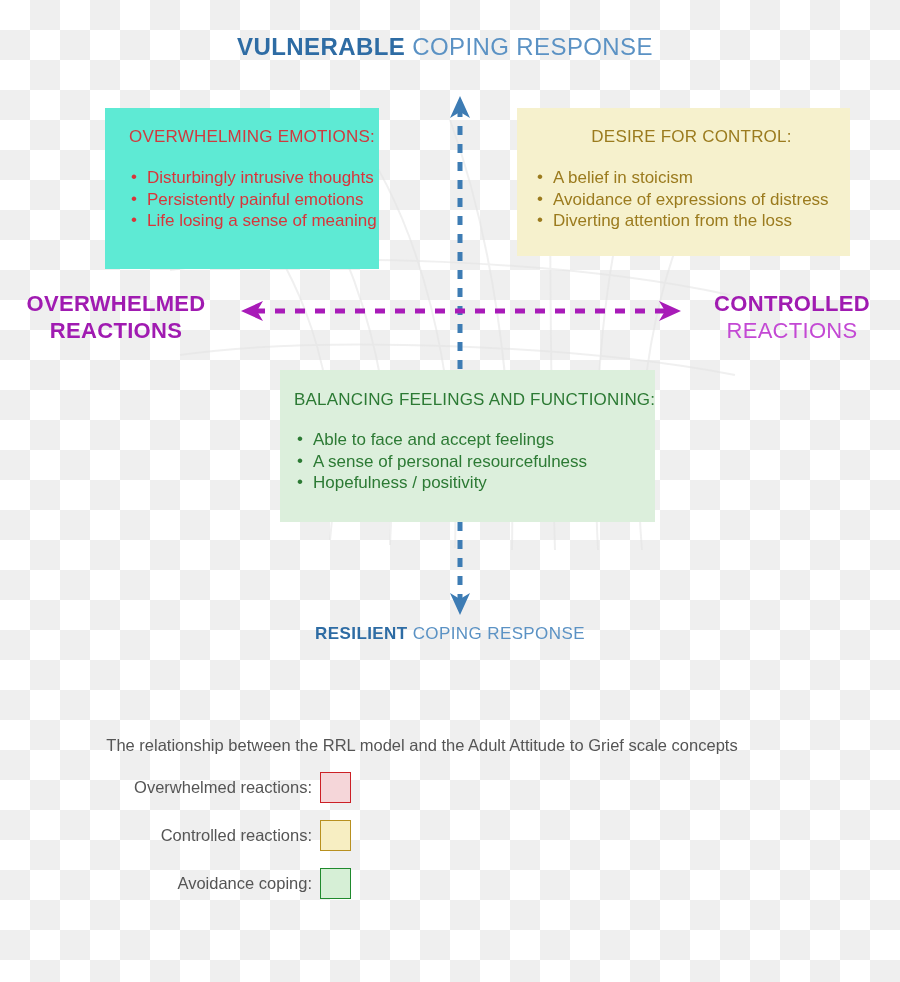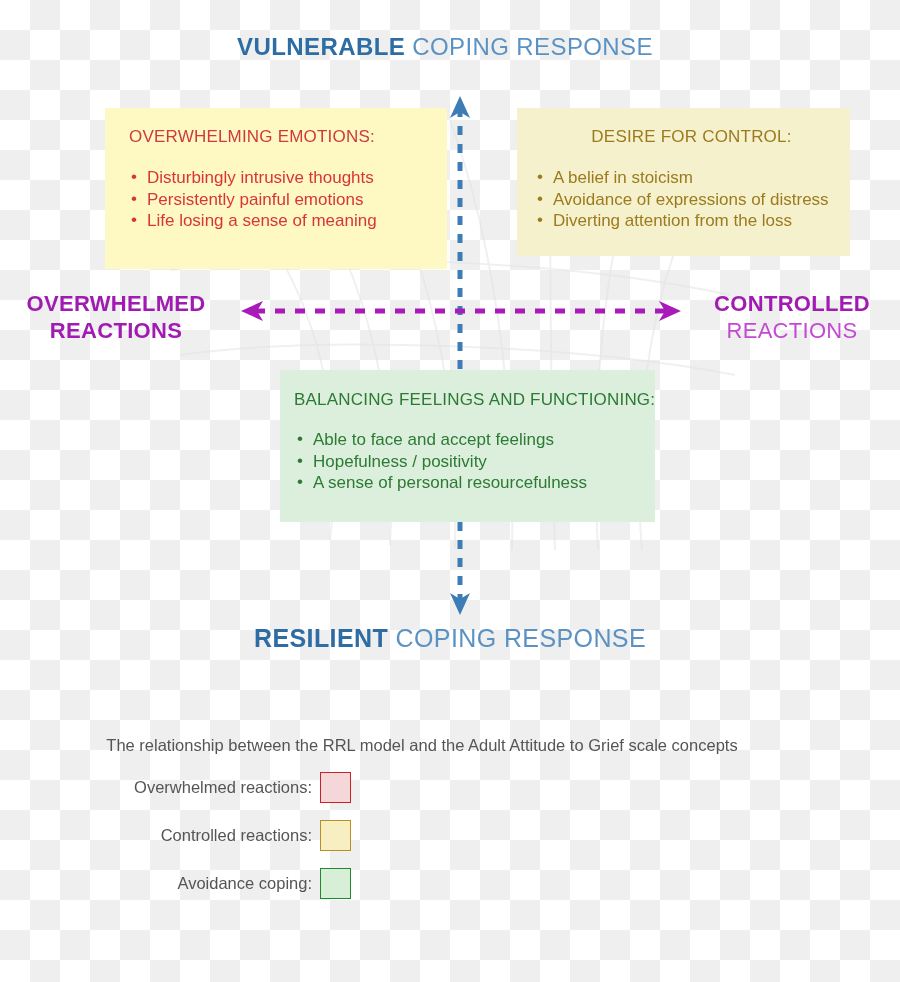--- a/index.html
+++ b/index.html
@@ -38,21 +38,21 @@
   }
 
   
   .axis-title {
     position: absolute;
     text-align: center;
     letter-spacing: 0.4px;
     white-space: nowrap;
   }
   #title-top   { left: 0; right: 10px; top: 33px; font-size: 24px; }
-  #title-bottom{ left: 0; right: 0; top: 624px; font-size: 25px; }
+  #title-bottom{ left: 0; right: 0; top: 624px; font-size: 17px; }
 
   .t-strong { font-weight: bold; color: #2e6ca4; }
   .t-light  { font-weight: normal; color: #5b92c4; }
 
   
   .side-label {
     position: absolute;
     font-size: 22px;
     line-height: 27px;
     letter-spacing: 0.3px;
@@ -86,22 +86,22 @@
   .qbox li::before {
     content: "\2022";
     position: absolute;
     left: 2px;
     top: -1px;
     font-size: 17px;
   }
 
   
   #box-red {
-    left: 105px; top: 108px; width: 342px; height: 161px;
-    background: #fef9c3;
+    left: 105px; top: 108px; width: 274px; height: 161px;
+    background: #5eead4;
   }
   #box-red .q-head { color: #cf3a3f; margin: 19px 0 0 24px; }
   #box-red ul { margin: 20px 0 0 24px; }
   #box-red li, #box-red li::before { color: #d8353b; }
 
   
   #box-yellow {
     left: 517px; top: 108px; width: 333px; height: 148px;
     background: #f6f1cd;
   }
@@ -217,22 +217,22 @@
       <li>A belief in stoicism</li>
       <li>Avoidance of expressions of distress</li>
       <li>Diverting attention from the loss</li>
     </ul>
   </div>
 
   <div id="box-green" class="qbox">
     <div class="q-head">BALANCING FEELINGS AND FUNCTIONING:</div>
     <ul>
       <li>Able to face and accept feelings</li>
+      <li>A sense of personal resourcefulness</li>
       <li>Hopefulness / positivity</li>
-      <li>A sense of personal resourcefulness</li>
     </ul>
   </div>
 
   <div id="legend">
     <div id="legend-caption">The relationship between the RRL model and the Adult Attitude to Grief scale concepts</div>
 
     <div class="legend-row">
       <div class="legend-label">Overwhelmed reactions:</div>
       <div id="sw-red" class="legend-swatch"></div>
     </div>

